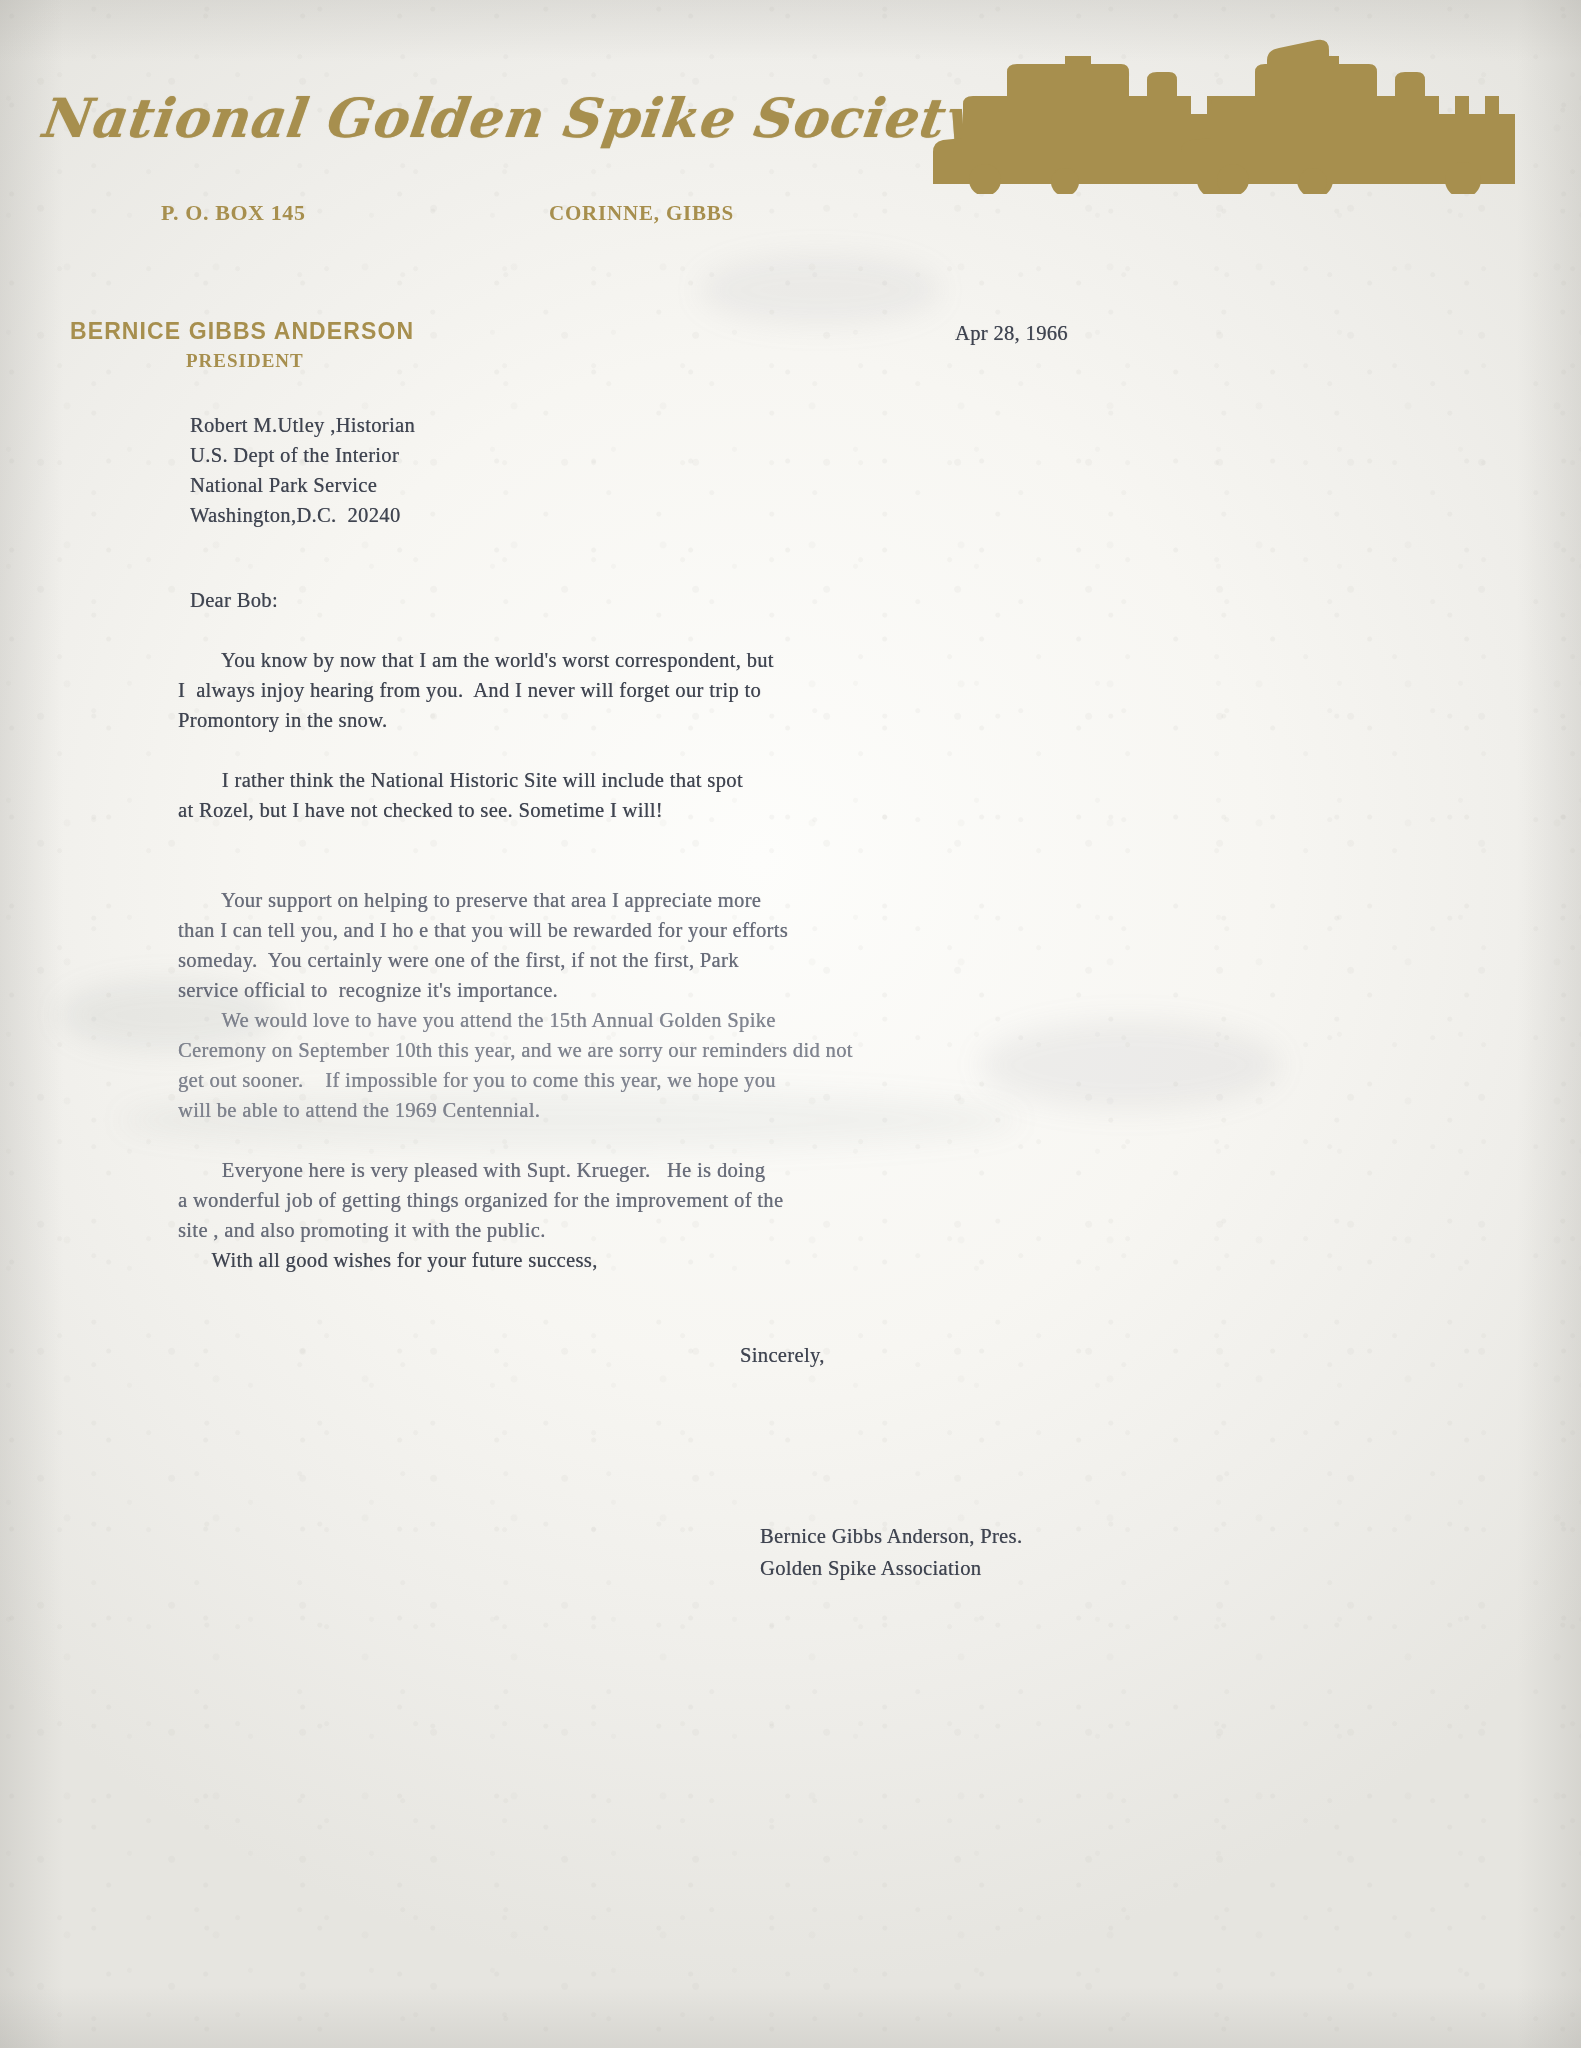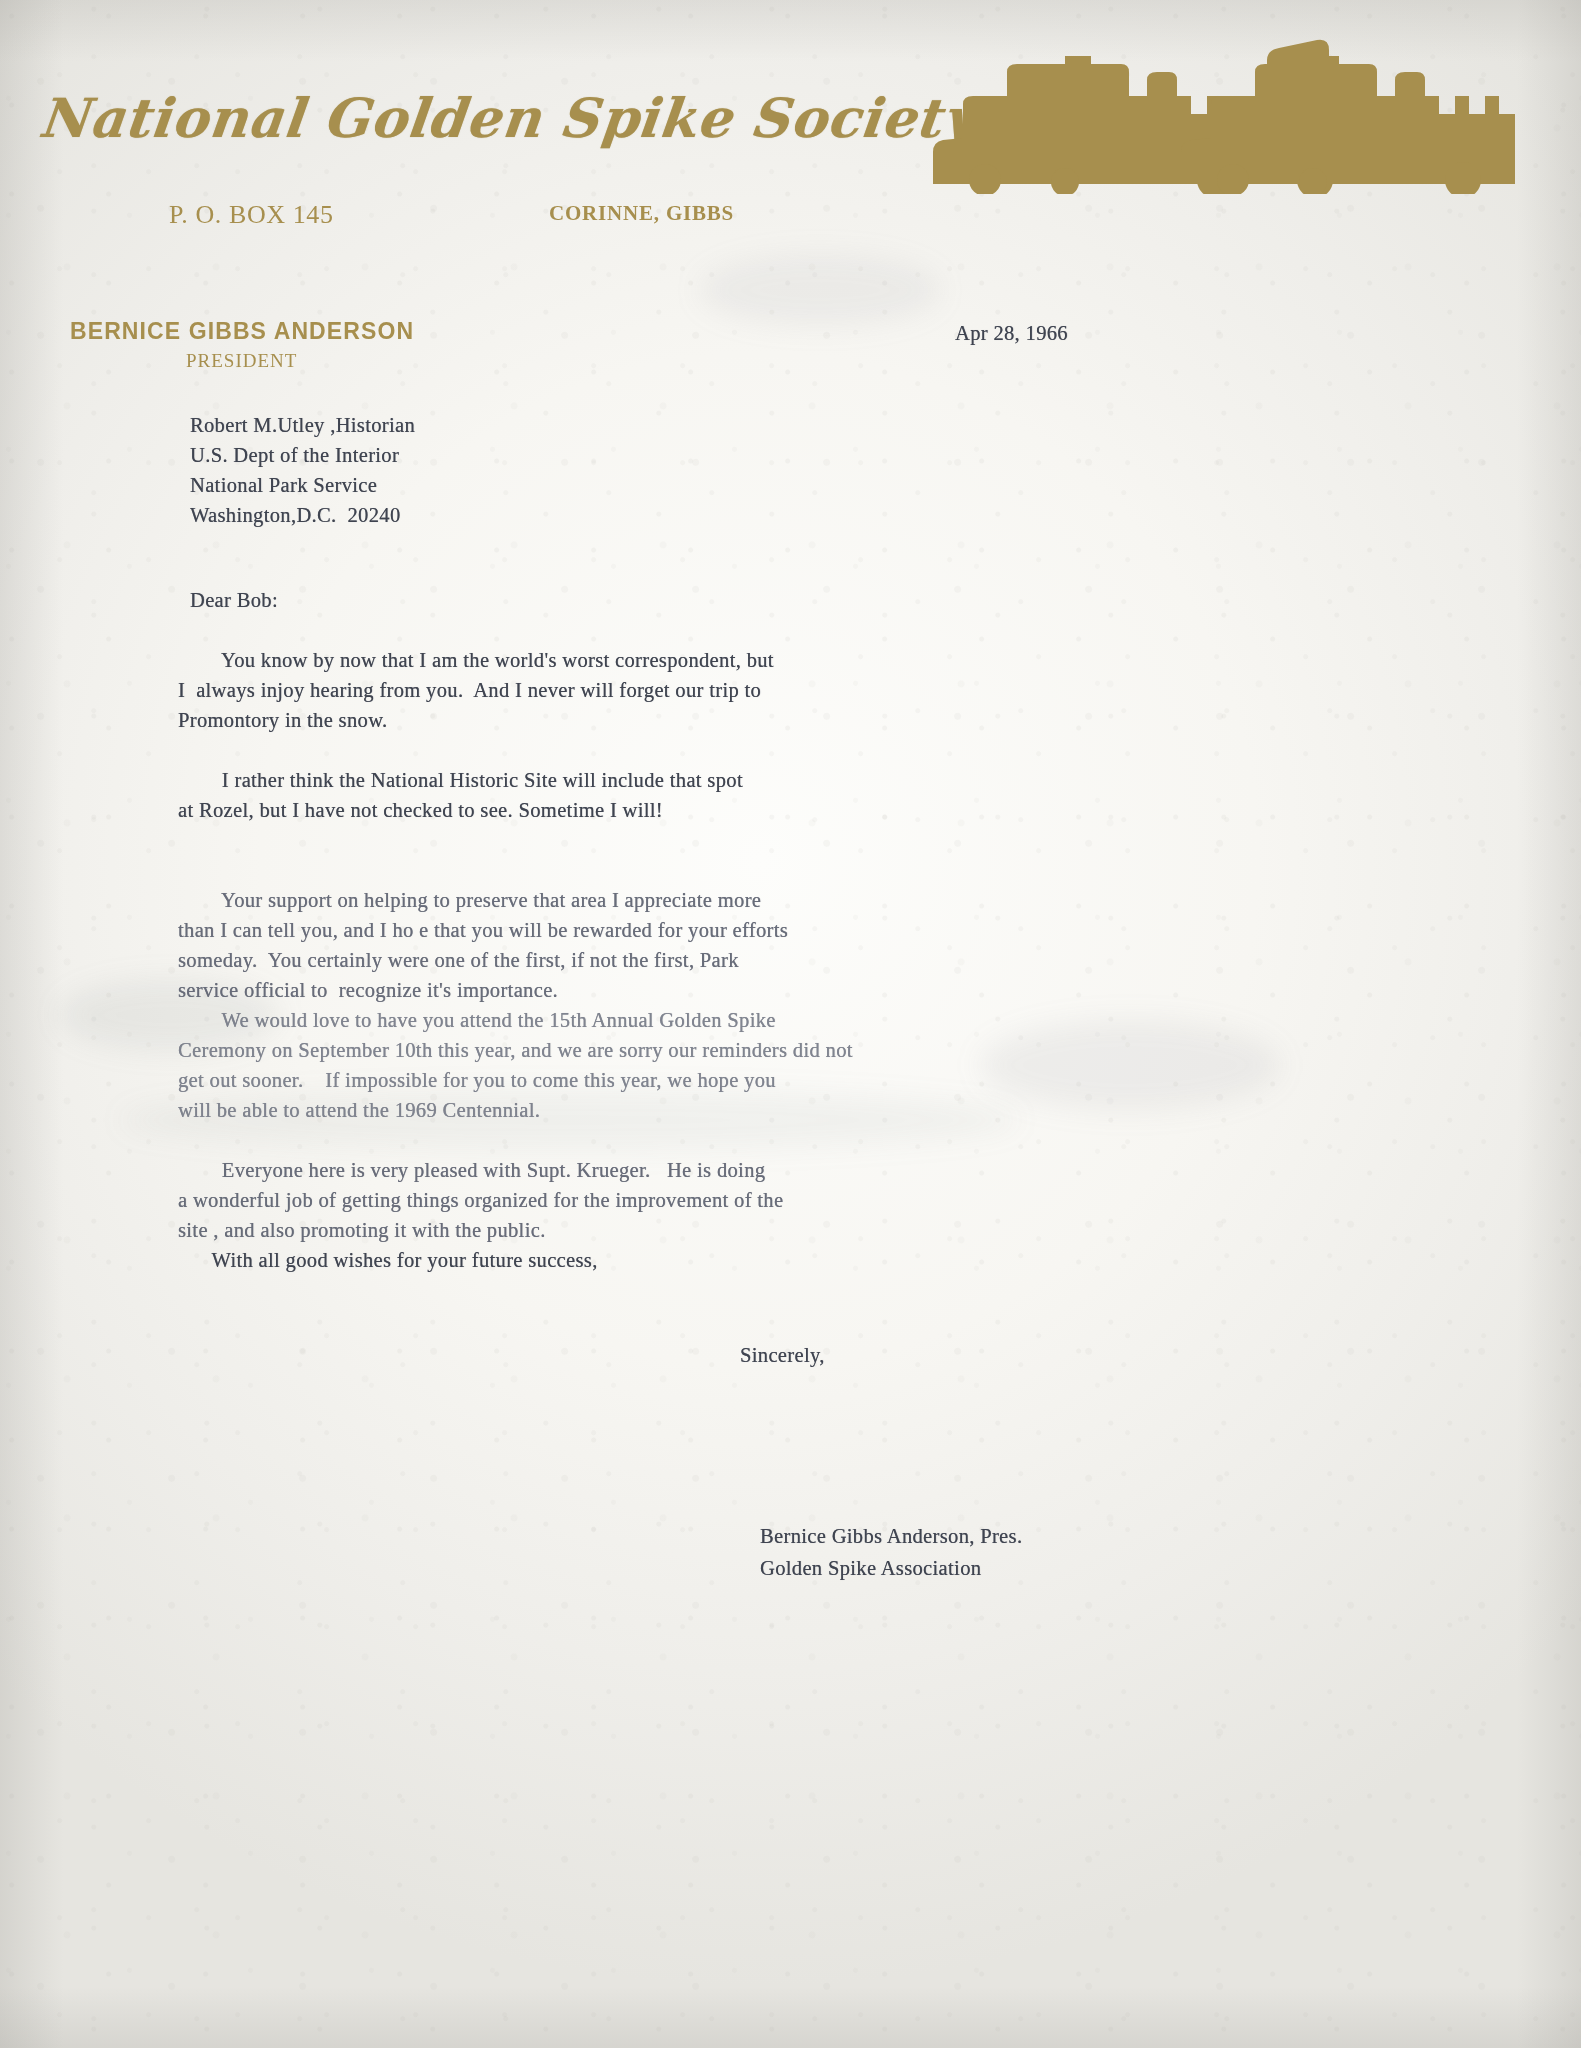--- a/index.html
+++ b/index.html
@@ -61,25 +61,25 @@
     font-weight: 700;
     font-size: 54px;
     letter-spacing: .5px;
     color: #a78f4e;
     transform: skewX(-9deg);
     white-space: nowrap;
     text-shadow: 0 0 1px rgba(167,143,78,.5);
   }
   .po-box {
     position: absolute;
-    left: 169px;
+    left: 161px;
     top: 200px;
     font-family: "Liberation Serif", serif;
-    font-weight: 400;
-    font-size: 26px;
+    font-weight: 700;
+    font-size: 22px;
     letter-spacing: .6px;
     color: #a78f4e;
   }
   .corinne {
     position: absolute;
     left: 549px;
     top: 201px;
     font-family: "Liberation Serif", serif;
     font-weight: 700;
     font-size: 21px;
@@ -103,21 +103,21 @@
     font-weight: 700;
     font-size: 23px;
     letter-spacing: 1.1px;
     color: #a78f4e;
   }
   .pres-title {
     position: absolute;
     left: 186px;
     top: 350px;
     font-family: "Liberation Serif", serif;
-    font-weight: 400;
+    font-weight: 700;
     font-size: 19px;
     letter-spacing: 1px;
     color: #a78f4e;
   }
 
   
   .tw {
     position: absolute;
     font-family: Liberation Serif, serif;
     font-size: 20.5px;

